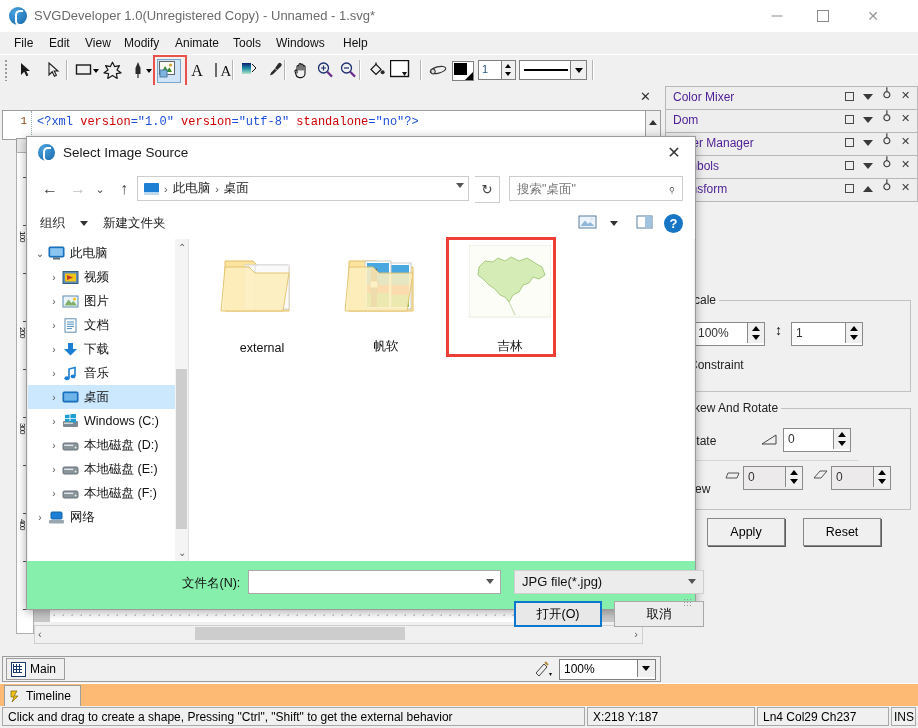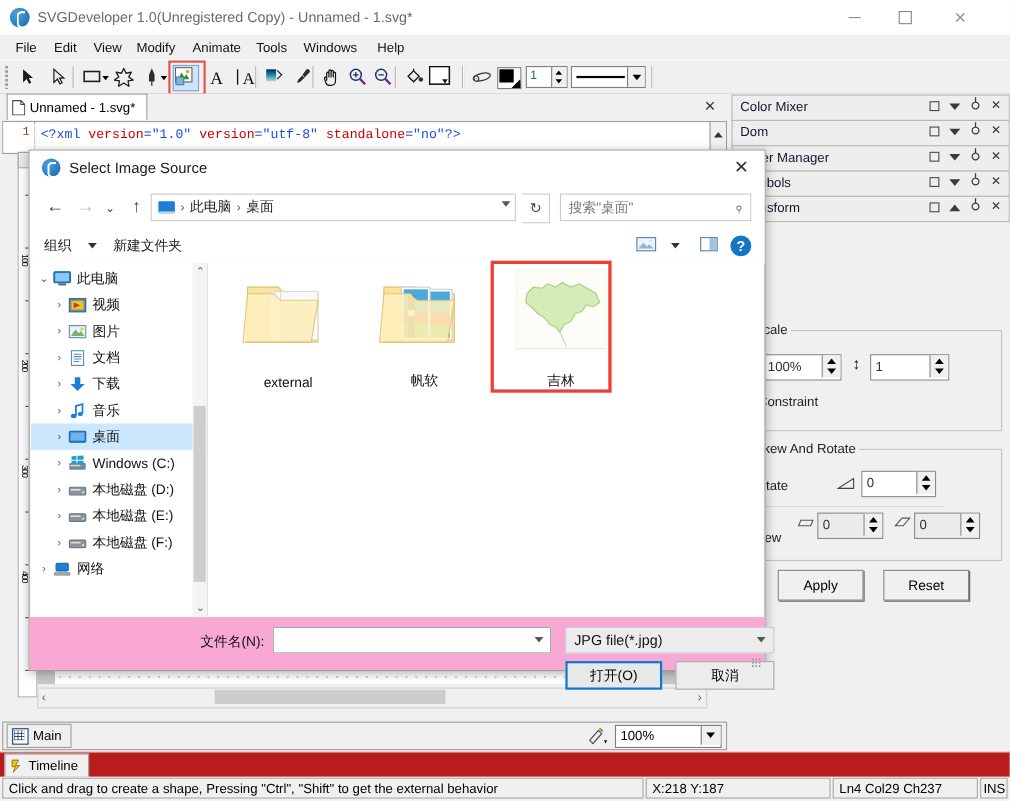--- a/index.html
+++ b/index.html
@@ -125,39 +125,39 @@
   .zoomcombo{position:absolute;right:4px;top:2px;width:95px;height:19px;background:#fff;
     border:1px solid #7f7f7f;}
   .zoomcombo .v{position:absolute;left:4px;top:2px;font-size:12px;}
   .zoomcombo .dd{position:absolute;right:0;top:0;width:17px;height:17px;background:#f0f0f0;
     border-left:1px solid #7f7f7f;}
   .zoomcombo .dd:after{content:"";position:absolute;left:4px;top:6px;width:0;height:0;
     border-left:4px solid transparent;border-right:4px solid transparent;border-top:5px solid #000;}
   .pen-ico{position:absolute;right:108px;top:3px;width:18px;height:17px;}
 
   
-  .timelinebar{position:absolute;left:0;top:683px;width:918px;height:23px;background:#b91c1c;
+  .timelinebar{position:absolute;left:0;top:683px;width:918px;height:23px;background:#fdba74;
     border-top:1px solid #fff;}
   .timetab{position:absolute;left:4px;top:1px;height:20px;padding:0 9px 0 4px;background:#f0f0f0;
     border:1px solid #9d9d9d;display:flex;align-items:center;gap:4px;font-size:12px;}
 
   
   .statusbar{position:absolute;left:0;top:706px;width:918px;height:22px;background:#f0f0f0;}
   .sb-cell{position:absolute;top:1px;height:19px;border:1px solid #a8a8a8;background:#f0f0f0;
     display:flex;align-items:center;font-size:12px;color:#000;padding-left:5px;box-sizing:border-box;}
   .sb-msg{left:2px;width:583px;}
   .sb-xy{left:587px;width:168px;}
   .sb-lc{left:757px;width:132px;}
   .sb-ins{left:891px;width:25px;padding-left:2px;}
 
   
   .rightpanels{position:absolute;left:661px;top:85px;width:257px;height:571px;background:#f0f0f0;}
   .pnl-head{position:absolute;left:4px;width:251px;height:22px;background:#eeeeee;
     border:1px solid #b7b7b7;}
-  .pnl-head .t{position:absolute;left:7px;top:3px;font-size:12px;color:#0f172a;}
+  .pnl-head .t{position:absolute;left:7px;top:3px;font-size:12px;color:#4c1d95;}
   .pnl-btns{position:absolute;right:5px;top:4px;display:flex;gap:8px;align-items:center;}
   .pb{width:11px;height:11px;position:relative;cursor:default;}
   .pb-square:after{content:"";position:absolute;left:1px;top:1px;width:7px;height:7px;border:1px solid #4a4a4a;}
   .pb-down:after{content:"";position:absolute;left:0;top:3px;width:0;height:0;
     border-left:5px solid transparent;border-right:5px solid transparent;border-top:6px solid #3a3a3a;}
   .pb-up:after{content:"";position:absolute;left:0;top:3px;width:0;height:0;
     border-left:5px solid transparent;border-right:5px solid transparent;border-bottom:6px solid #3a3a3a;}
   .pb-pin:after{content:"⚲";position:absolute;left:0;top:-5px;font-size:13px;color:#3a3a3a;
     transform:rotate(180deg);}
   .pb-x:after{content:"✕";position:absolute;left:0;top:-2px;font-size:11px;color:#3a3a3a;}
@@ -234,21 +234,21 @@
   .tree-scroll .up{top:3px;} .tree-scroll .dn{bottom:3px;}
   .tree-scroll .th{position:absolute;left:1px;top:130px;width:11px;height:160px;background:#cdcdcd;}
   .tree-div{position:absolute;left:160px;top:0;width:1px;height:322px;background:#e0e0e0;}
 
   .files{position:absolute;left:168px;top:0;width:498px;height:322px;background:#fff;}
   .fitem{position:absolute;width:120px;height:120px;cursor:default;}
   .fthumb{position:absolute;left:50%;top:4px;transform:translateX(-50%);width:86px;height:78px;}
   .fname{position:absolute;left:0;bottom:6px;width:120px;text-align:center;font-size:12.5px;color:#111;}
   .fsel{position:absolute;border:3px solid #ee3f37;box-sizing:border-box;}
 
-  .dlg-foot{position:absolute;left:0;top:424px;width:668px;height:48px;background:#f9a8d4;}
+  .dlg-foot{position:absolute;left:0;top:424px;width:668px;height:48px;background:#86efac;}
   .fn-label{position:absolute;left:155px;top:14px;font-size:12.5px;color:#111;}
   .fn-input{position:absolute;left:221px;top:9px;width:253px;height:24px;background:#fff;
     border:1px solid #a9a9a9;box-sizing:border-box;}
   .fn-input .dd{position:absolute;right:6px;top:8px;width:0;height:0;
     border-left:4px solid transparent;border-right:4px solid transparent;border-top:5px solid #555;}
   .ftype{position:absolute;left:487px;top:9px;width:190px;height:24px;background:#ececec;
     border:1px solid #cfcfcf;box-sizing:border-box;}
   .ftype .v{position:absolute;left:7px;top:3px;font-size:13px;color:#111;}
   .ftype .dd{position:absolute;right:7px;top:8px;width:0;height:0;
     border-left:4px solid transparent;border-right:4px solid transparent;border-top:5px solid #555;}
@@ -415,27 +415,20 @@
       <span class="spin-btns"></span>
     </div>
     <div class="line-combo" style="left:519px">
       <span class="ln"></span>
       <span class="dd"></span>
     </div>
     <div class="tb-sep" style="left:592px"></div>
   </div>
 
   <div class="doctab-strip">
-    <div class="doctab">
-      <svg width="12" height="14" viewBox="0 0 12 14">
-          <path d="M0.5 0.5 H8 L11.5 4 V13.5 H0.5 Z" fill="#fff" stroke="#444"></path>
-          <path d="M8 0.5 V4 H11.5" fill="none" stroke="#444"></path>
-        </svg>
-      <span class="lbl">Unnamed - 1.svg*</span>
-    </div>
     <div class="doctab-close">✕</div>
   </div>
 
   <div class="xmlbox">
     <div class="gutter">
       <span class="n">1</span>
     </div>
     <div class="xmlline"><span class="x-blue">&lt;?xml </span><span class="x-red">version</span><span class="x-blue">=</span><span class="x-blue">"1.0"</span><span class="x-red"> version</span><span class="x-blue">="utf-8"</span><span class="x-red"> standalone</span><span class="x-blue">="no"?&gt;</span></div>
     <div class="xmlscroll"></div>
   </div>

